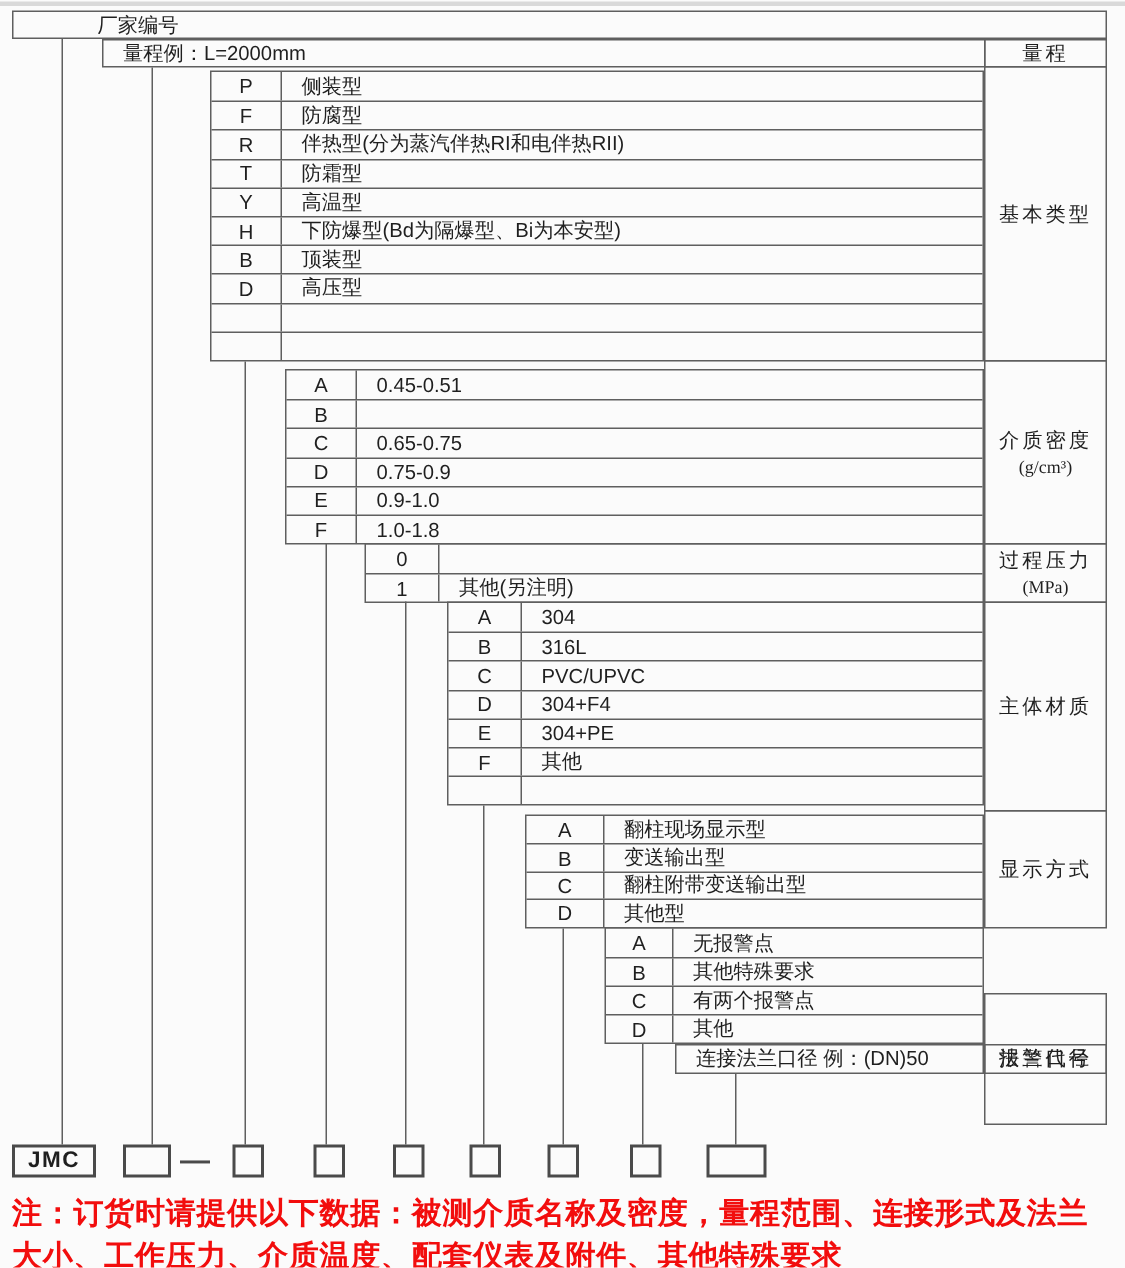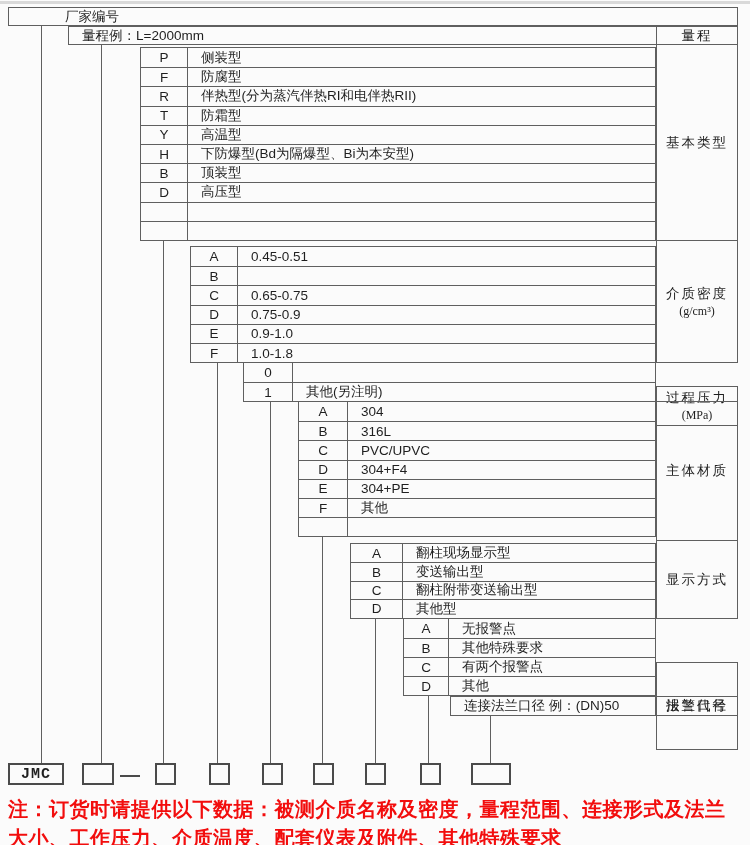--- a/index.html
+++ b/index.html
@@ -14,21 +14,21 @@
   .factory{left:8px;top:7px;width:730px;height:19px;padding-left:56px;}
   .range{left:68px;top:26px;width:589px;height:19px;padding-left:13px;}
   .section{position:absolute;border:1px solid var(--line);}
   .srow{display:flex;border-top:1px solid var(--line);}
   .srow:first-child{border-top:none;}
   .ccell{display:flex;align-items:center;justify-content:center;border-right:1px solid var(--line);font-size:13.5px;}
   .dcell{flex:1;display:flex;align-items:center;padding-left:13px;font-size:13.5px;white-space:nowrap;}
   .labelcell{position:absolute;left:656px;width:82px;border:1px solid var(--line);display:flex;flex-direction:column;align-items:center;justify-content:center;font-family:"Liberation Serif",serif;font-size:13.5px;letter-spacing:2px;text-align:center;}
   .labelcell .sub{font-size:12px;letter-spacing:0;margin-top:1px;}
   .vline{position:absolute;width:1px;background:var(--line);}
-  .mbox{position:absolute;top:763px;height:22px;border:2px solid var(--boxline);display:flex;align-items:flex-end;justify-content:center;background:transparent;font-family:Liberation Mono, monospace;}
+  .mbox{position:absolute;top:763px;height:22px;border:2px solid var(--boxline);display:flex;align-items:flex-start;justify-content:center;background:transparent;}
   .jmc{left:8px;width:56px;font-weight:bold;font-size:15px;letter-spacing:1px;}
   .dash{position:absolute;left:112px;top:763px;width:36px;height:22px;display:flex;align-items:center;justify-content:center;font-size:20px;font-weight:bold;color:var(--boxline);}
   .note{position:absolute;left:8px;top:795px;width:740px;font-size:20px;font-weight:bold;line-height:29px;color:var(--note);letter-spacing:0.5px;}
 </style>
 </head>
 <body>
 
 <div class="diagram" id="diagram">
   <div class="topband"></div>
 
@@ -198,21 +198,21 @@
     <div class="labelcell" style="top: 26px; height: 19px;">
       <div>量程</div>
     </div>
     <div class="labelcell" style="top: 44px; height: 197px;">
       <div>基本类型</div>
     </div>
     <div class="labelcell" style="top: 240px; height: 123px;">
       <div>介质密度</div>
       <div class="sub">(g/cm³)</div>
     </div>
-    <div class="labelcell" style="top: 362px; height: 40px; margin-top: 24px;">
+    <div class="labelcell" style="top: 362px; height: 40px;">
       <div>过程压力</div>
       <div class="sub">(MPa)</div>
     </div>
     <div class="labelcell" style="top: 401px; height: 140px;">
       <div>主体材质</div>
     </div>
     <div class="labelcell" style="top: 540px; height: 79px;">
       <div>显示方式</div>
     </div>
     <div class="labelcell" style="top: 618px; height: 88px; margin-top: 44px;">

